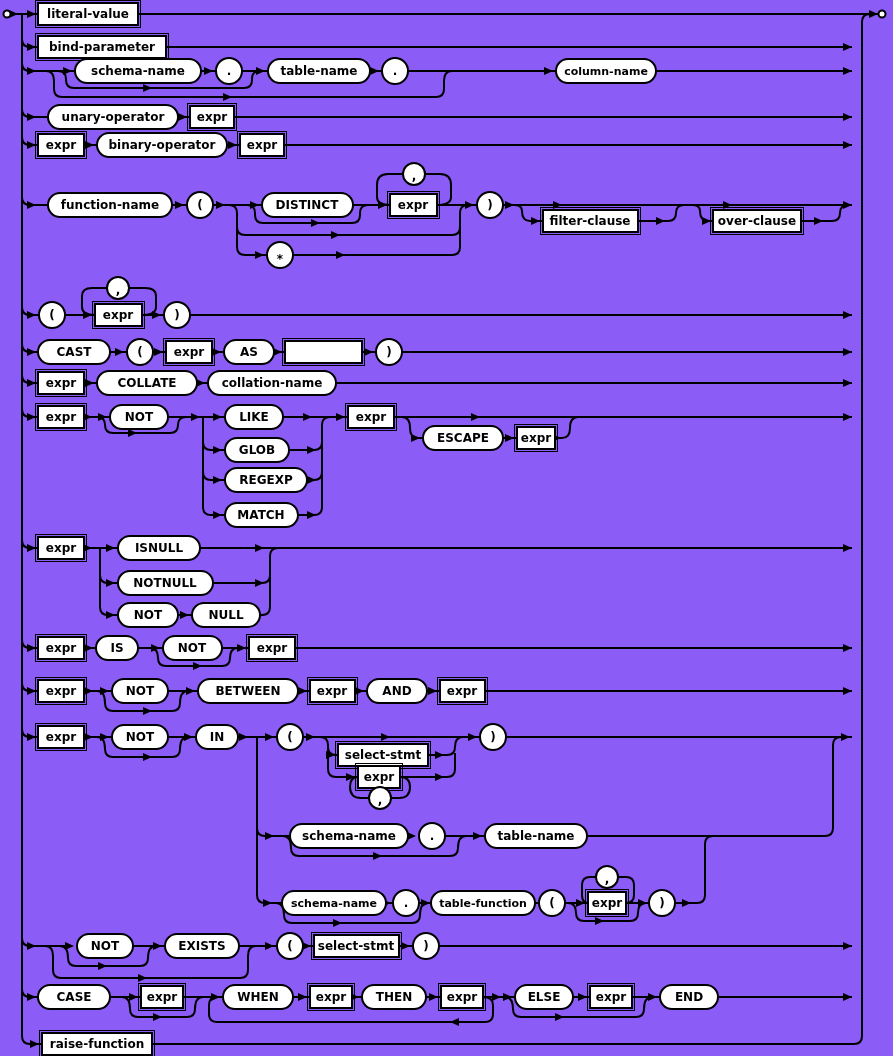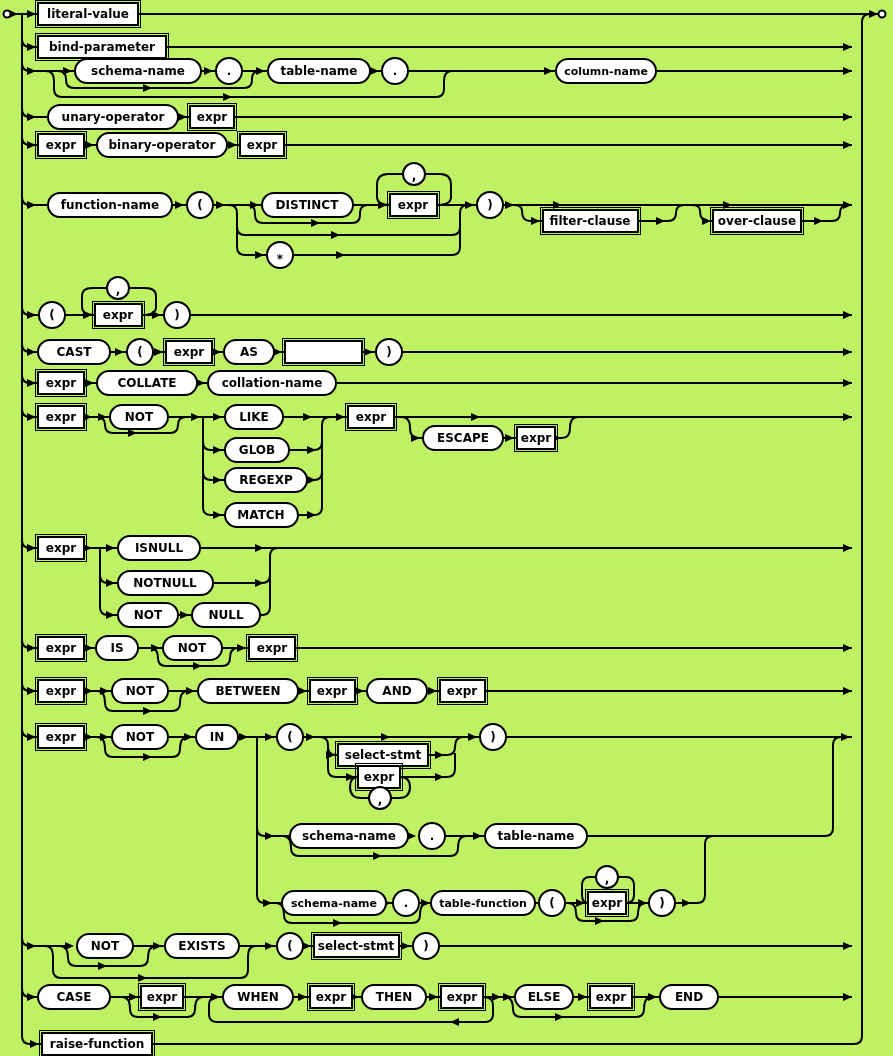--- a/index.html
+++ b/index.html
@@ -1,16 +1,16 @@
 <!DOCTYPE html>
 <html><head>
 <meta charset="utf-8">
 <style>
   html,body{margin:0;padding:0;background:#ffffff;}
-  .diagram-wrap{width:893px;height:1056px;background:#bef264;position:relative;}
+  .diagram-wrap{width:893px;height:1056px;background:#8b5cf6;position:relative;}
   svg{display:block;}
   .wire{fill:none;stroke:#000000;stroke-width:2;}
   .arrow{fill:#000000;stroke:none;}
   .nt-outer{fill:none;stroke:#000000;stroke-width:1;}
   .nt{fill:#ffffff;stroke:#000000;stroke-width:2;}
   .kw{fill:#ffffff;stroke:#000000;stroke-width:2;}
   .term{fill:#ffffff;stroke:#000000;stroke-width:2;}
   .lbl{font-family:"DejaVu Sans","Liberation Sans",sans-serif;font-weight:bold;font-size:12px;text-anchor:middle;fill:#000000;}
   .lbl.small{font-size:11px;}
 </style>

